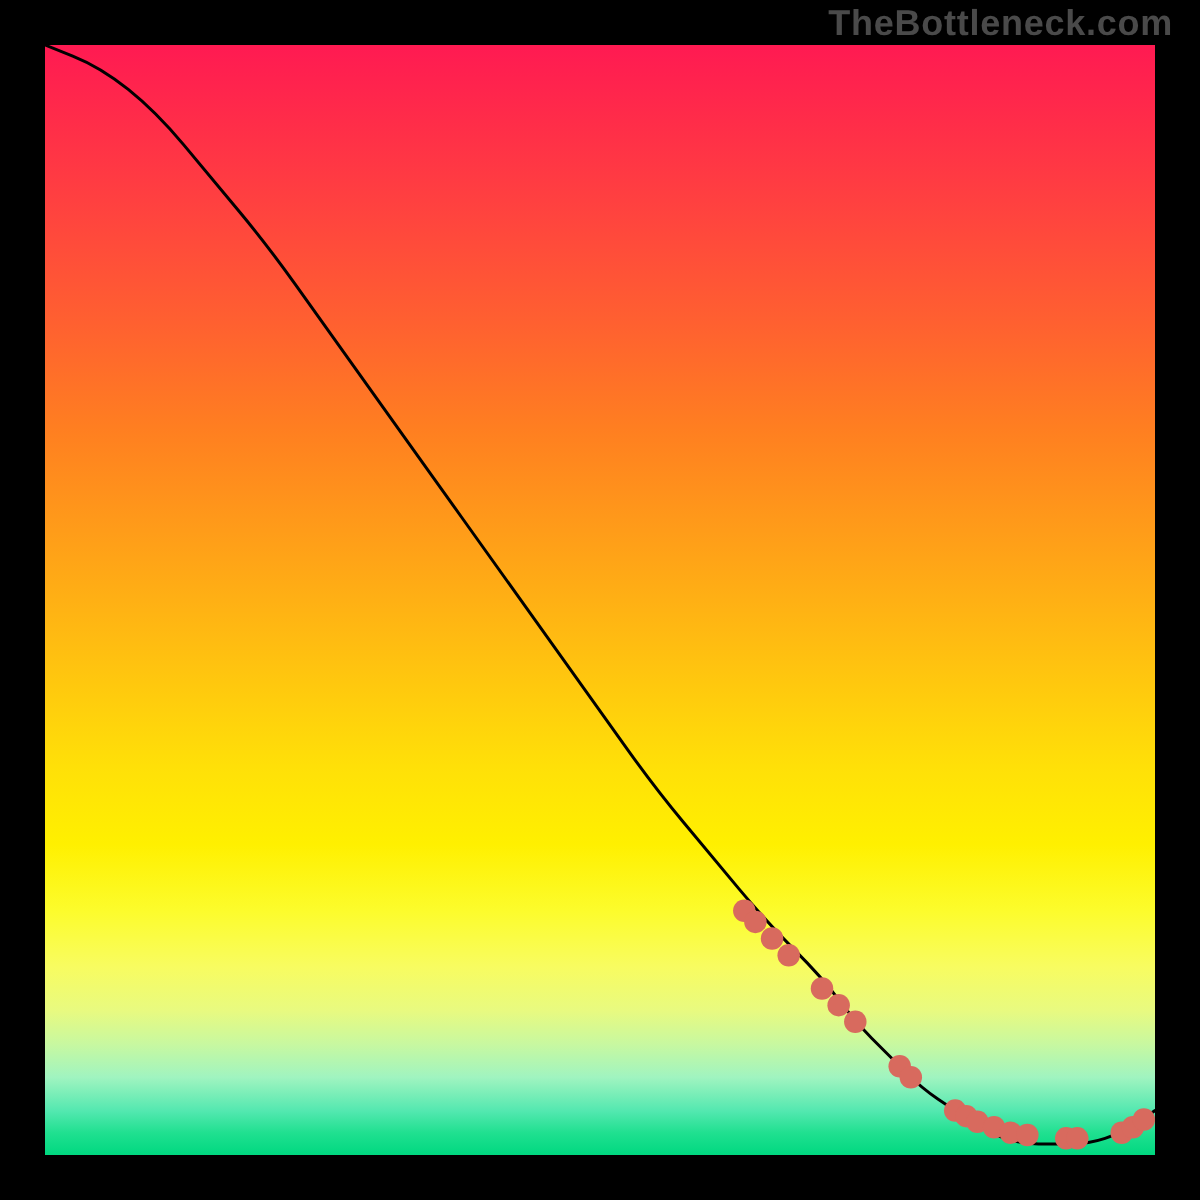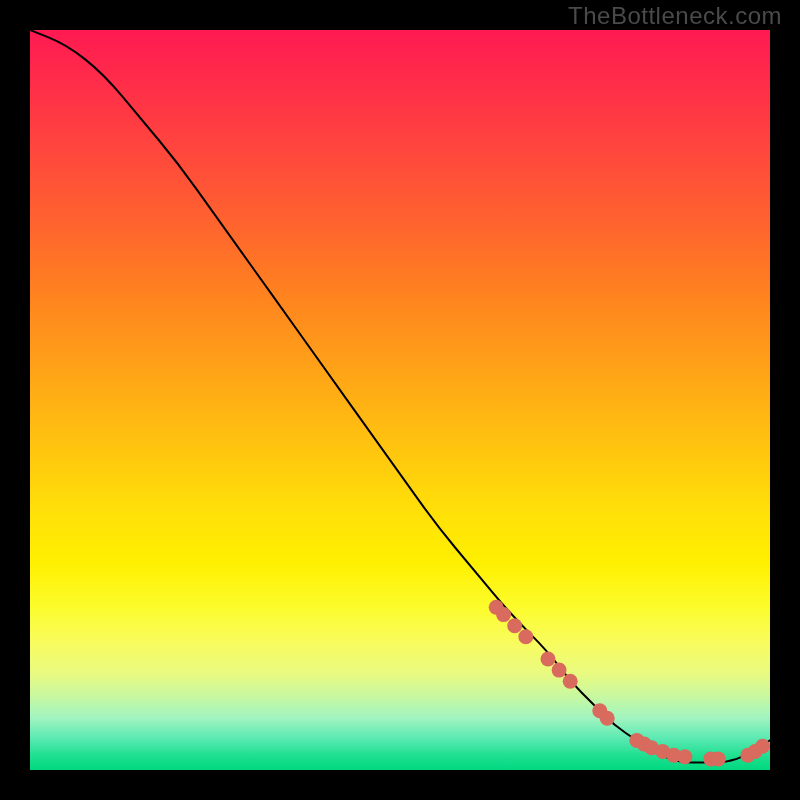--- a/index.html
+++ b/index.html
@@ -10,21 +10,21 @@
     position: relative;
     font-family: Arial, Helvetica, sans-serif;
     overflow: hidden;
   }
   .watermark {
     position: absolute;
     top: 2px;
     right: 18px;
     color: #4a4a4a;
     font-size: 24px;
-    font-weight: normal;
+    font-weight: bold;
     letter-spacing: 0.5px;
     z-index: 10;
   }
   .plot-area {
     position: absolute;
     left: 30px;
     top: 30px;
     width: 740px;
     height: 740px;
     overflow: hidden;

